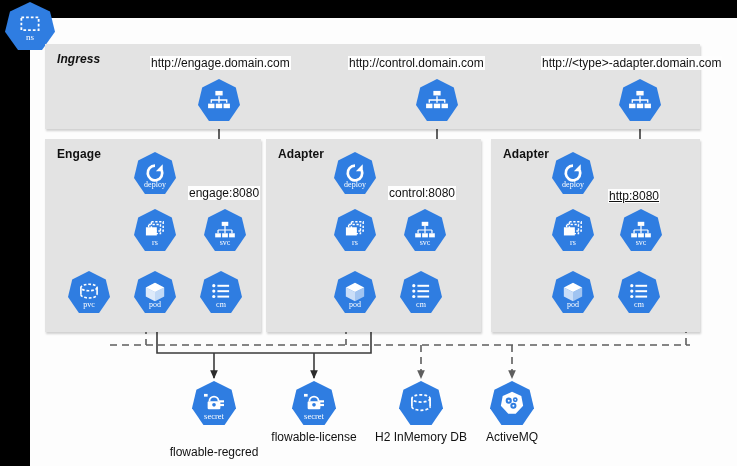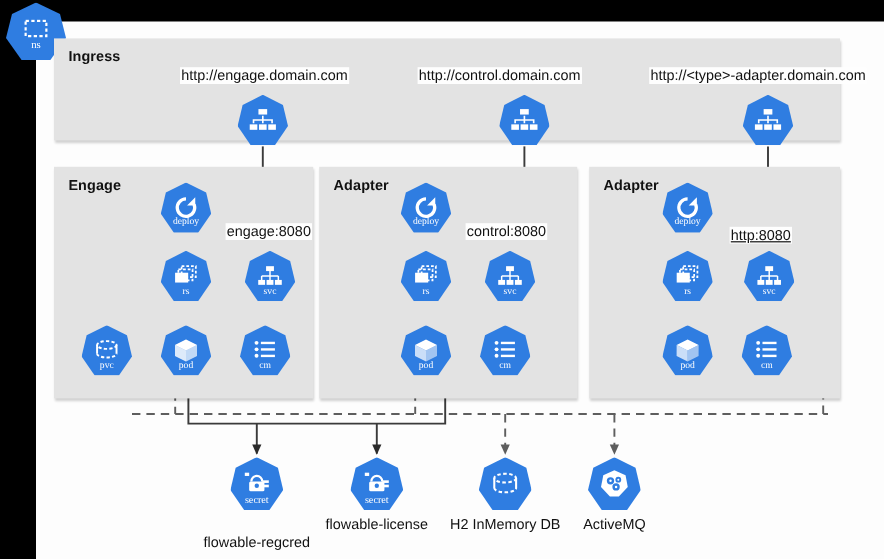--- a/index.html
+++ b/index.html
@@ -23,21 +23,21 @@
   
   .panel{
     position:absolute;background:#e3e3e3;
     box-shadow:1px 2px 2px rgba(0,0,0,.18);
   }
   .panel-title{
     position:absolute;left:12px;top:8px;
     font-size:12px;font-weight:bold;color:#111;letter-spacing:.1px;
   }
 
-  #p-ingress{left:45px;top:32px;width:655px;height:85px;}
+  #p-ingress{left:45px;top:44px;width:655px;height:85px;font-style:italic;}
   #p-engage{left:45px;top:139px;width:216px;height:193px;}
   #p-control{left:266px;top:139px;width:215px;height:193px;}
   #p-adapter{left:491px;top:139px;width:209px;height:193px;}
 
   
   .node{position:absolute;width:0;height:0;}
   .hept{
     position:absolute;left:50%;top:0;transform:translateX(-50%);
     background:#2f7de1;
     -webkit-clip-path:polygon(50% 0%,90% 20%,100% 62%,74% 100%,26% 100%,0% 62%,10% 20%);

